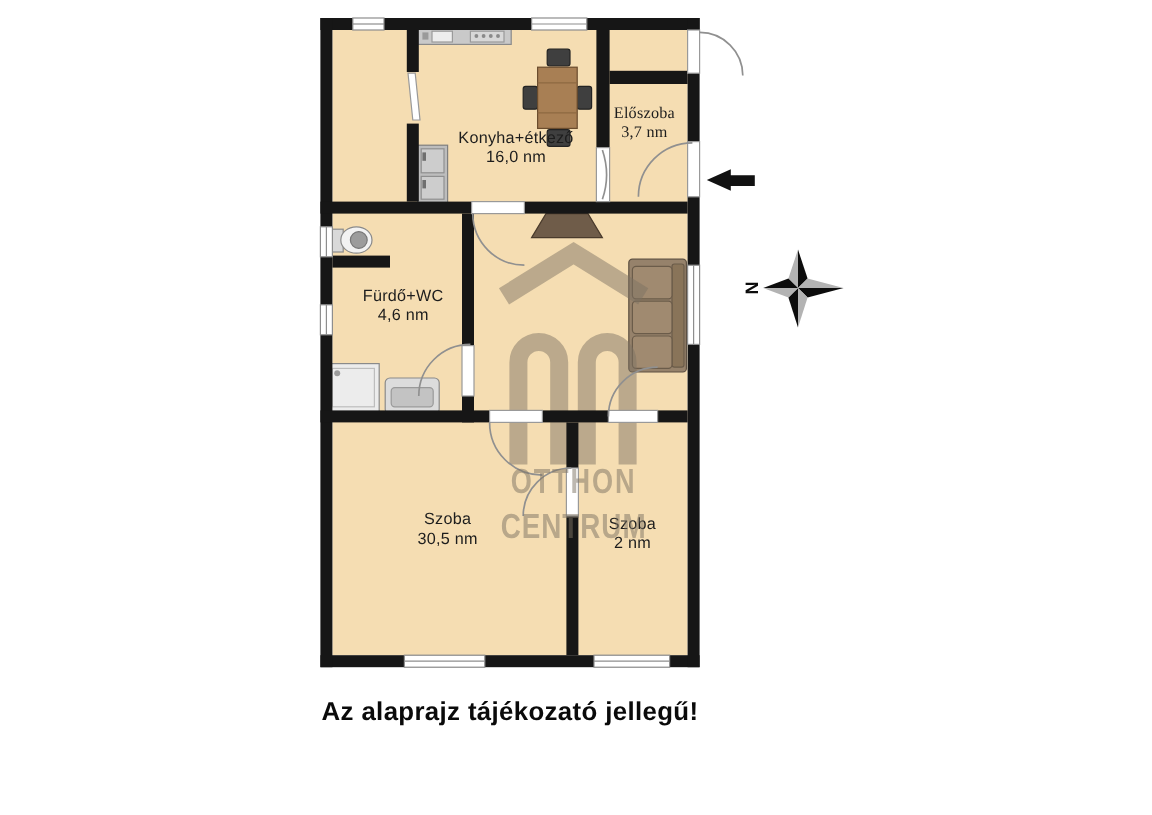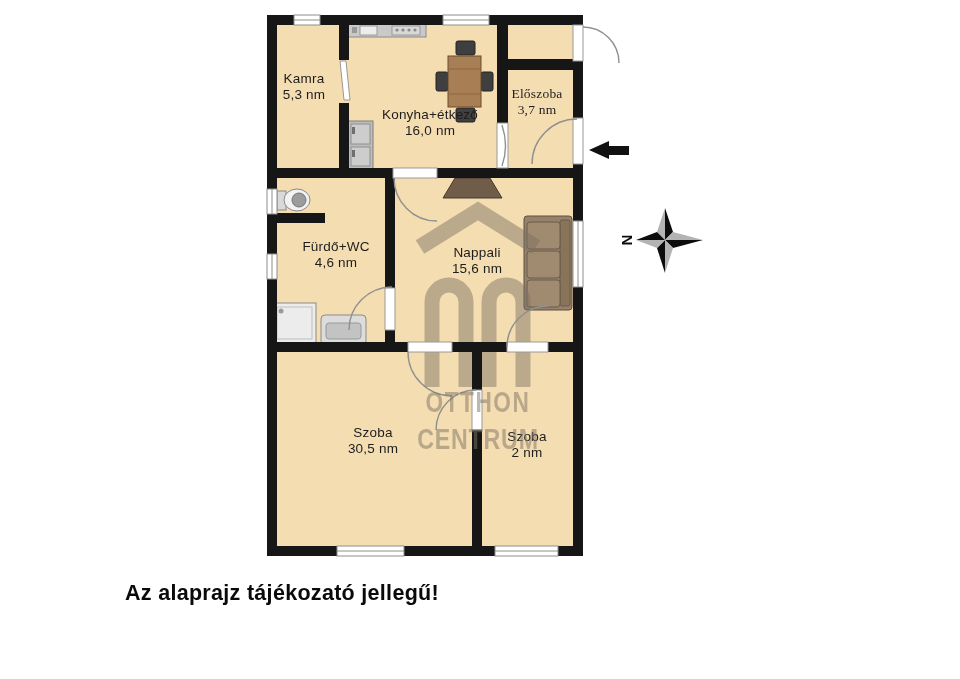--- a/index.html
+++ b/index.html
@@ -12,21 +12,21 @@
     position:absolute;width:160px;margin-left:-80px;text-align:center;
     font-size:13.5px;line-height:15.5px;color:#1d1d1d;letter-spacing:0.2px;
   }
   .wm-line{
     position:absolute;left:328px;width:300px;text-align:center;font-weight:bold;
     color:rgba(124,113,98,0.5);
   }
   .wm-line.l1{top:386px;font-size:29px;letter-spacing:2px;transform:scaleX(0.78);}
   .wm-line.l2{top:423px;font-size:29px;letter-spacing:1px;transform:scaleX(0.80);}
   .caption{
-    position:absolute;left:125px;top:581px;width:600px;text-align:left;
+    position:absolute;left:125px;top:581px;width:600px;text-align:center;
     font-size:21.5px;font-weight:bold;color:#0a0a0a;letter-spacing:0.3px;
   }
 </style>
 </head>
 <body>
 
 <div id="canvas">
 
   <svg id="plan-svg" width="960" height="679" viewBox="0 0 960 679">
 
@@ -164,40 +164,32 @@
       <polygon points="703,240 673,232 665,240" fill="#b3b3b3"></polygon>
       <polygon points="703,240 673,248 665,240" fill="#0c0c0c"></polygon>
       <polygon points="665,273 673,248 665,240" fill="#b3b3b3"></polygon>
       <polygon points="665,273 657,248 665,240" fill="#0c0c0c"></polygon>
       <polygon points="636,240 657,248 665,240" fill="#b3b3b3"></polygon>
       <polygon points="636,240 657,232 665,240" fill="#0c0c0c"></polygon>
       <text x="627" y="245" transform="rotate(-90 627 240)" font-size="15" font-weight="bold" fill="#0c0c0c" text-anchor="middle" font-family="Liberation Sans, sans-serif">N</text>
     </g>
   </svg>
 
-  <div class="room-label" style="left:304px;top:71px;">
-    <div>Kamra</div>
-    <div>5,3 nm</div>
-  </div>
   <div class="room-label" style="left:430px;top:107px;">
     <div>Konyha+étkező</div>
     <div>16,0 nm</div>
   </div>
   <div class="room-label" style="left:537px;top:86px;font-family:Liberation Serif, serif;">
     <div>Előszoba</div>
     <div>3,7 nm</div>
   </div>
   <div class="room-label" style="left:336px;top:239px;">
     <div>Fürdő+WC</div>
     <div>4,6 nm</div>
   </div>
-  <div class="room-label" style="left:477px;top:245px;">
-    <div>Nappali</div>
-    <div>15,6 nm</div>
-  </div>
   <div class="room-label" style="left:373px;top:425px;">
     <div>Szoba</div>
     <div>30,5 nm</div>
   </div>
   <div class="room-label" style="left:527px;top:429px;">
     <div>Szoba</div>
     <div>2 nm</div>
   </div>
 
   <div class="wm-line l1">OTTHON</div>

